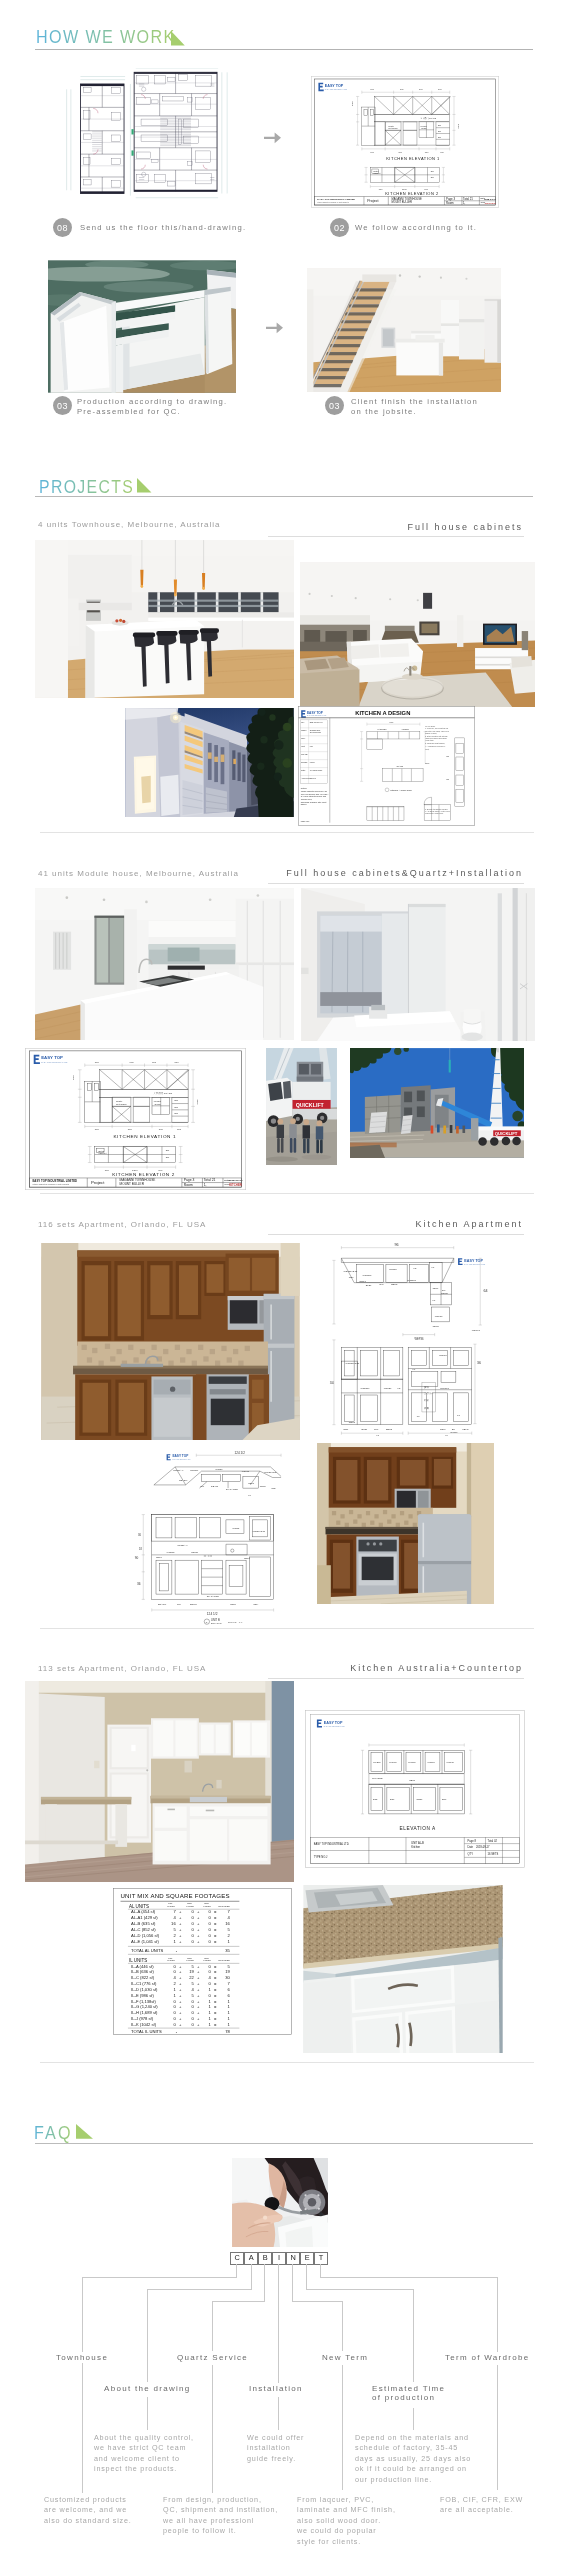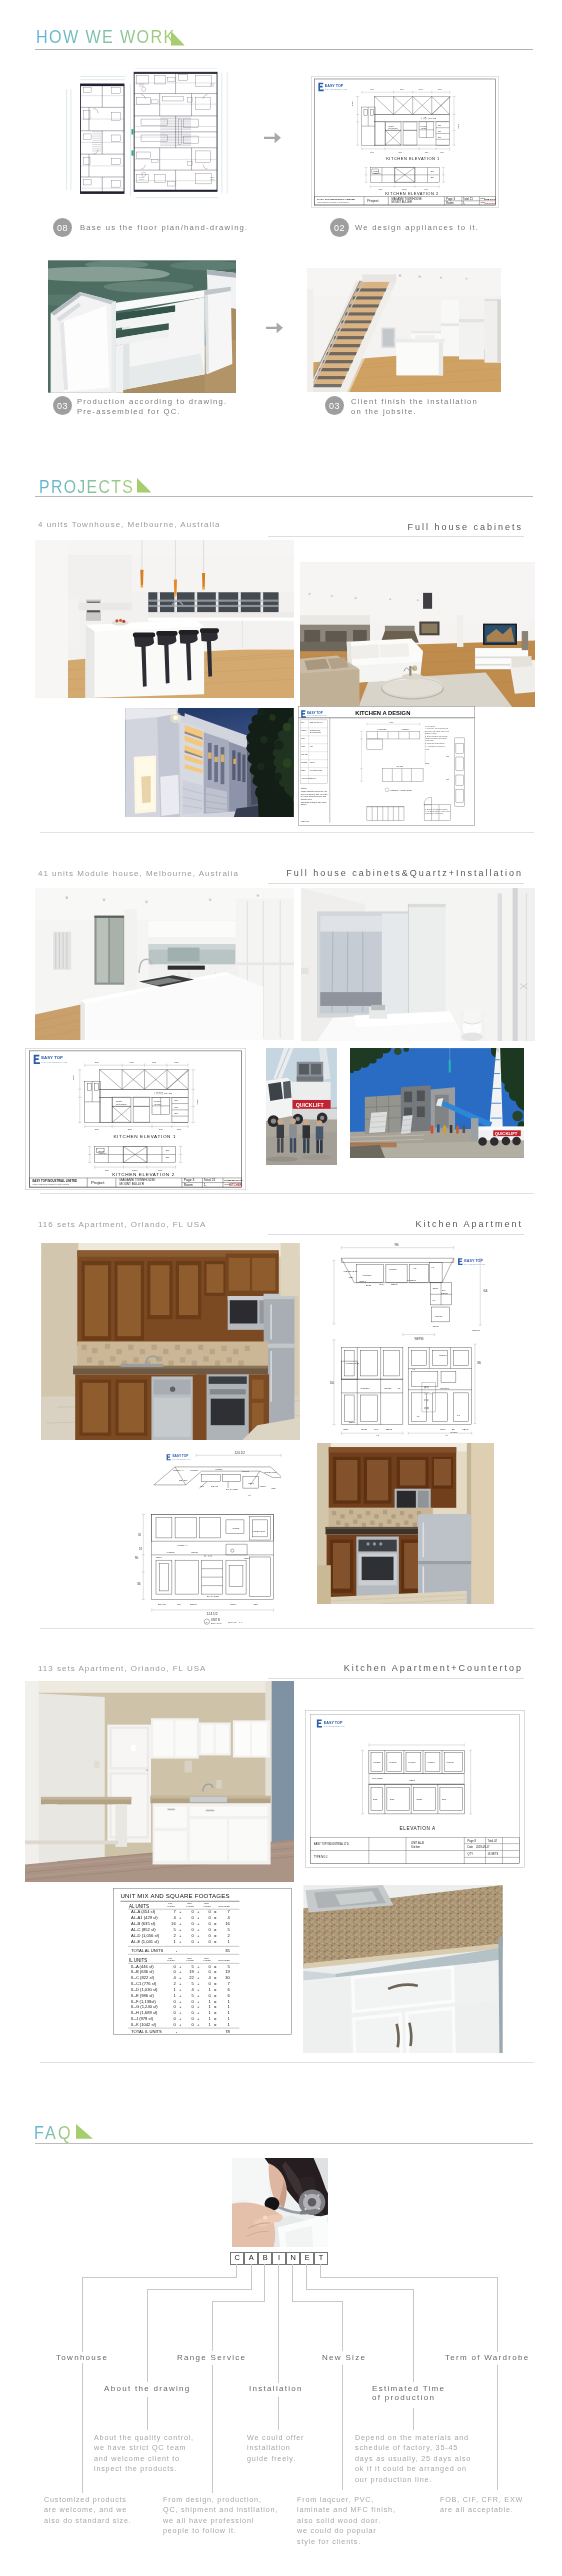--- a/index.html
+++ b/index.html
@@ -194,23 +194,23 @@
 <text x="320" y="232" font-size="4.2" fill="#222">Date</text>
       <text x="327" y="233" font-size="4.4" font-weight="bold" fill="#222">2018-03-04</text>
 <text x="255" y="241" font-size="5.4" fill="#222">Room</text>
       <text x="287" y="241" font-size="5.4" fill="#222">1,</text>
 <text x="320" y="240" font-size="4.2" fill="#222">Type</text>
       <text x="328" y="241" font-size="4.6" font-weight="bold" fill="#b33">KITCHEN</text>
 </g>
   </svg>
 
 <div class="abs stepc" style="left:53px;top:218px">08</div>
-<div class="abs stept" style="left:80px;top:223px">Base us the floor plan/hand-drawing.</div>
+<div class="abs stept" style="left:80px;top:223px">Send us the floor this/hand-drawing.</div>
 <div class="abs stepc" style="left:330px;top:218px">02</div>
-<div class="abs stept" style="left:355px;top:223px">We design appliances to it.</div>
+<div class="abs stept" style="left:355px;top:223px">We follow accordinng to it.</div>
 
 <svg class="abs" style="left:48px;top:260px" width="188" height="133" viewBox="0 0 355 250">
 <rect width="355" height="250" fill="#4e6d62"></rect>
 <ellipse cx="90" cy="26" rx="140" ry="14" fill="#a5b9af" opacity="0.65"></ellipse>
 <ellipse cx="190" cy="50" rx="85" ry="11" fill="#7b988d" opacity="0.5"></ellipse>
 <ellipse cx="300" cy="10" rx="70" ry="9" fill="#6d8d82" opacity="0.5"></ellipse>
 <ellipse cx="28" cy="75" rx="55" ry="11" fill="#648376" opacity="0.5"></ellipse>
 <ellipse cx="130" cy="8" rx="60" ry="8" fill="#88a198" opacity="0.45"></ellipse>
 <polygon points="300,18 355,24 355,92 302,86" fill="#f1f2f3"></polygon>
 <polygon points="300,18 355,24 355,33 300,27" fill="#a9b3b9"></polygon>
@@ -1302,21 +1302,21 @@
 <g stroke="#c9bda2" stroke-width="1">
       <line x1="10" y1="298" x2="282" y2="286"></line>
       <line x1="120" y1="303" x2="282" y2="294"></line>
     </g>
 <rect x="0" y="230" width="26" height="73" fill="#c9b995"></rect>
 </svg>
 
 <div class="abs sep" style="left:40px;top:1628px;width:494px"></div>
 
 <div class="abs lbl-l" style="left:38px;top:1664px">113 sets Apartment, Orlando, FL USA</div>
-<div class="abs lbl-r" style="top:1663px">Kitchen Apartment+Countertop</div>
+<div class="abs lbl-r" style="top:1663px">Kitchen Australia+Countertop</div>
 <div class="abs" style="left:268px;top:1678px;width:256px;height:0.5px;background:#ddd"></div>
 
 <svg class="abs" style="left:25px;top:1681px" width="269" height="201" viewBox="0 0 506 378">
 <rect width="506" height="378" fill="#cec2a8"></rect>
 <rect x="0" y="0" width="506" height="22" fill="#eeeae0"></rect>
 <polygon points="0,22 150,30 150,340 0,352" fill="#e9e7e2"></polygon>
 <rect x="0" y="0" width="26" height="378" fill="#f2f0ec"></rect>
 <rect x="460" y="0" width="46" height="345" fill="#7e92a4"></rect>
 <rect x="452" y="0" width="12" height="345" fill="#e4e0d6"></rect>
 <polygon points="0,345 506,298 506,378 0,378" fill="#ab9486"></polygon>
@@ -1701,22 +1701,22 @@
 <div class="hl" style="left:320px;top:2277px;width:178px"></div>
 
 <div class="vl" style="left:82px;top:2277px;height:75px"></div>
 <div class="vl" style="left:212px;top:2301px;height:50px"></div>
 <div class="vl" style="left:342px;top:2301px;height:50px"></div>
 <div class="vl" style="left:497px;top:2277px;height:75px"></div>
 <div class="vl" style="left:147px;top:2289px;height:93px"></div>
 <div class="vl" style="left:413px;top:2289px;height:93px"></div>
 
 <div class="faqlbl" style="left:56px;top:2353px">Townhouse</div>
-<div class="faqlbl" style="left:177px;top:2353px">Range Service</div>
-<div class="faqlbl" style="left:322px;top:2353px">New Size</div>
+<div class="faqlbl" style="left:177px;top:2353px">Quartz Service</div>
+<div class="faqlbl" style="left:322px;top:2353px">New Term</div>
 <div class="faqlbl" style="left:445px;top:2353px">Term of Wardrobe</div>
 
 <div class="faqlbl" style="left:104px;top:2384px">About the drawing</div>
 <div class="faqlbl" style="left:249px;top:2384px">Installation</div>
 <div class="faqlbl" style="left:372px;top:2384px;text-align:left;width:80px">Estimated Time<br>of production</div>
 
 <div class="vl" style="left:82px;top:2363px;height:130px"></div>
 <div class="vl" style="left:212px;top:2365px;height:128px"></div>
 <div class="vl" style="left:342px;top:2365px;height:125px"></div>
 <div class="vl" style="left:497px;top:2365px;height:125px"></div>

